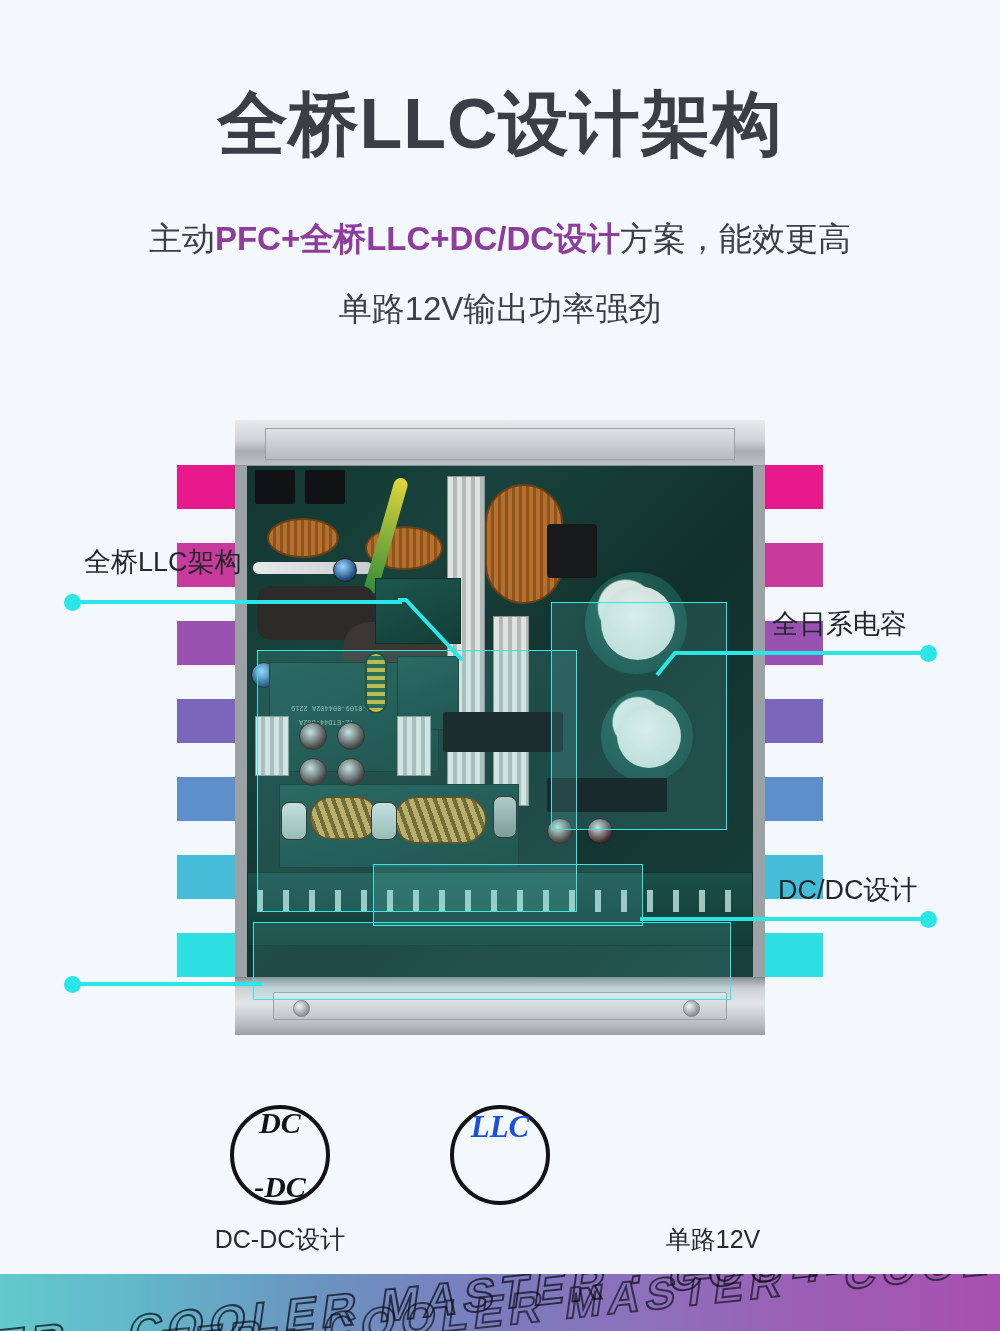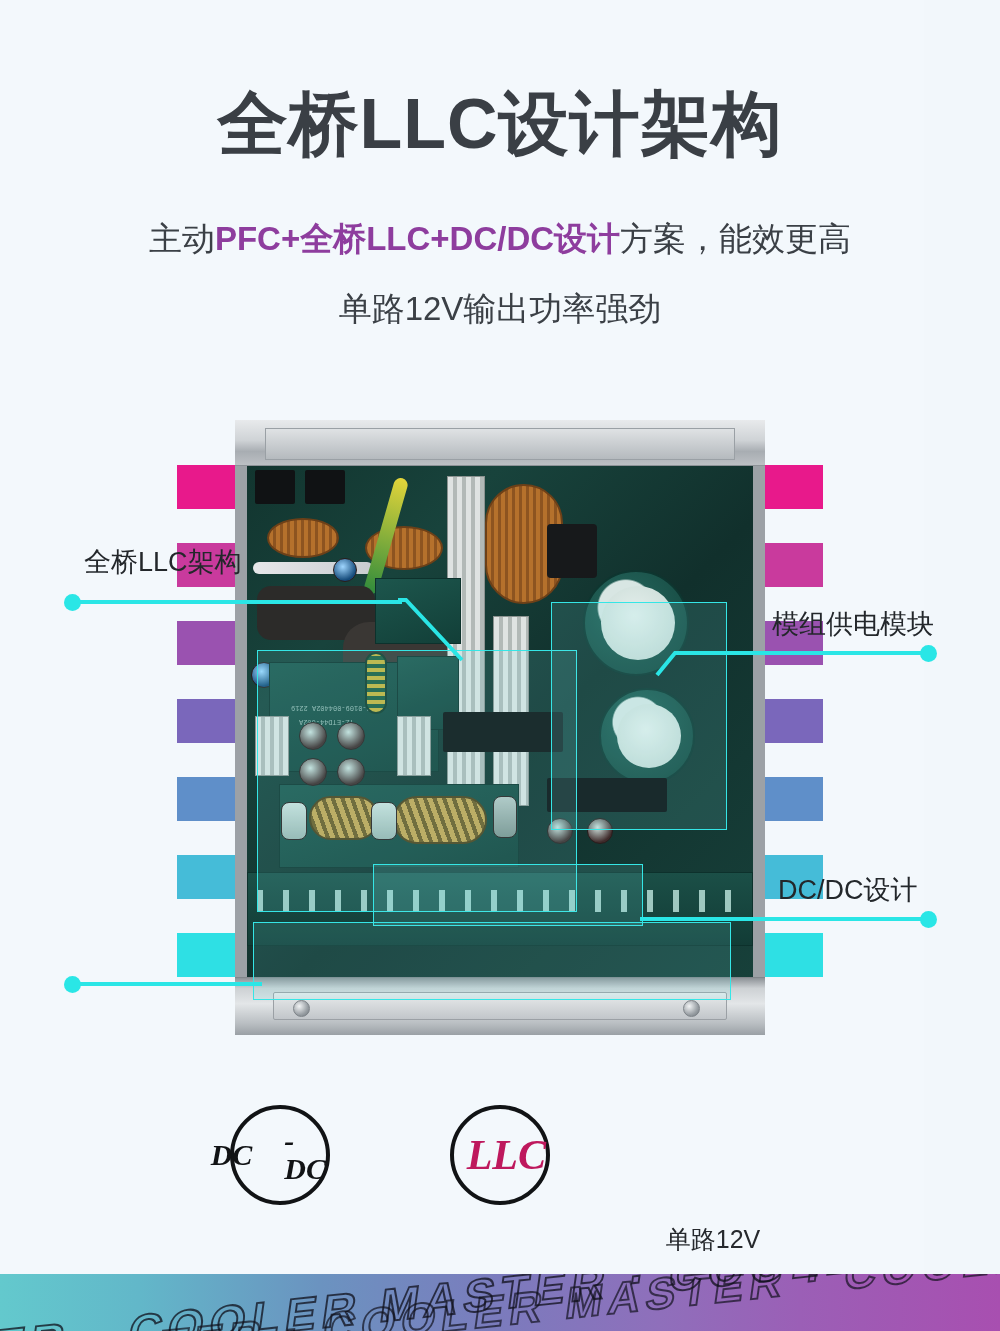--- a/index.html
+++ b/index.html
@@ -112,25 +112,25 @@
   .leaddot {
     position:absolute; width:17px; height:17px; border-radius:50%; background:#2ae6e6;
   }
   .elbow { position:absolute; }
 
   
   .badges { position:absolute; left:0; top:1105px; width:1000px; height:160px; }
   .badge { position:absolute; width:100px; height:100px; }
   .badge .ring {
     position:absolute; inset:0; border:4px solid #111315; border-radius:50%;
-    display:flex; align-items:center; justify-content:flex-end; flex-direction:row;gap:32px;
+    display:flex; align-items:center; justify-content:space-between; flex-direction:column;
   }
   .badge .b1 { font-family:"Liberation Serif","DejaVu Serif",serif; font-style:italic; font-weight:bold; font-size:30px; line-height:0.95; color:#111315; }
   .badge .b2 { font-family:"Liberation Serif","DejaVu Serif",serif; font-style:italic; font-weight:bold; font-size:30px; line-height:0.95; color:#111315; }
-  .badge .single { font-family:"Liberation Serif","DejaVu Serif",serif; font-style:italic; font-weight:bold; font-size:42px; color:#be185d; }
+  .badge .single { font-family:"Liberation Serif","DejaVu Serif",serif; font-style:italic; font-weight:bold; font-size:31px; color:#1d4ed8; }
   .badge-cap {
     position:absolute; top:118px; width:240px; text-align:center;
     font-size:25px; color:#26292d; white-space:nowrap;
   }
 
   
   .band {
     position:absolute; left:0; bottom:0; width:1000px; height:57px;
     background:linear-gradient(90deg,#63c9cd 0%,#62b7c9 14%,#6b93c0 32%,#7b7bbd 50%,#8f6fbb 66%,#9b5fb6 80%,#a84fb0 100%);
     overflow:hidden;
@@ -270,21 +270,21 @@
     <div class="hlbox" style="left:68px; top:502px; width:478px; height:78px;"></div>
   </div>
 
   <div class="callout-label" style="left:84px; top:532px;margin-top:12px;">全桥LLC架构</div>
   <div class="leaddot" style="left:64px; top:594px;"></div>
   <div class="lead" style="left:72px; top:600px; width:330px;"></div>
   <svg class="elbow" style="left:396px; top:592px;" width="120" height="90">
     <polyline points="2,8 10,8 66,68" fill="none" stroke="#2ae6e6" stroke-width="4"></polyline>
   </svg>
 
-  <div class="callout-label" style="left:772px; top:606px;">模组供电模块</div>
+  <div class="callout-label" style="left:772px; top:606px;">全日系电容</div>
   <div class="leaddot" style="left:920px; top:645px;"></div>
   <div class="lead" style="left:700px; top:651px; width:226px;"></div>
   <svg class="elbow" style="left:655px; top:645px;" width="60" height="40">
     <polyline points="56,8 20,8 2,30" fill="none" stroke="#2ae6e6" stroke-width="4"></polyline>
   </svg>
 
   <div class="callout-label" style="left:778px; top:872px;">DC/DC设计</div>
   <div class="leaddot" style="left:920px; top:911px;"></div>
   <div class="lead" style="left:640px; top:917px; width:286px;"></div>
 
@@ -292,20 +292,21 @@
   <div class="lead" style="left:72px; top:982px; width:190px;"></div>
 
   <div class="badges">
 
     <div class="badge" style="left:230px; top:0;">
       <div class="ring">
         <div class="b1">DC</div>
         <div class="b2">-DC</div>
       </div>
     </div>
+    <div class="badge-cap" style="left:160px;">DC-DC设计</div>
 
     <div class="badge" style="left:450px; top:0;">
       <div class="ring">
         <div class="single">LLC</div>
       </div>
     </div>
 
     <div class="badge-cap" style="left:593px;">单路12V</div>
   </div>
 

